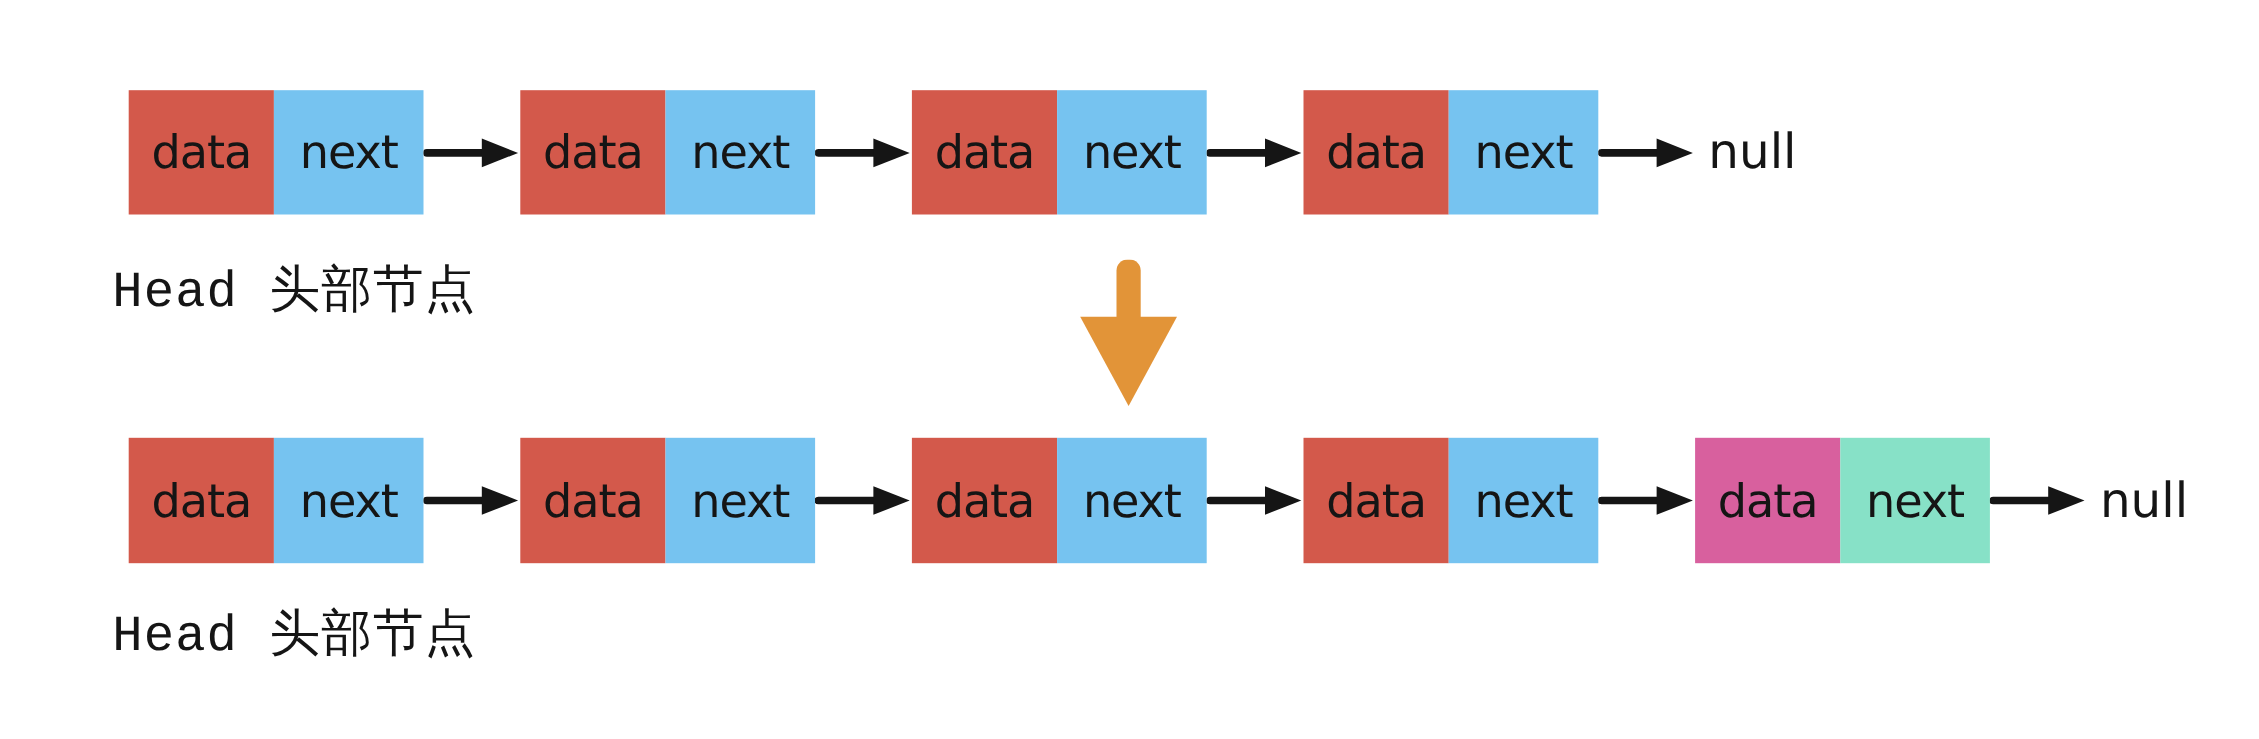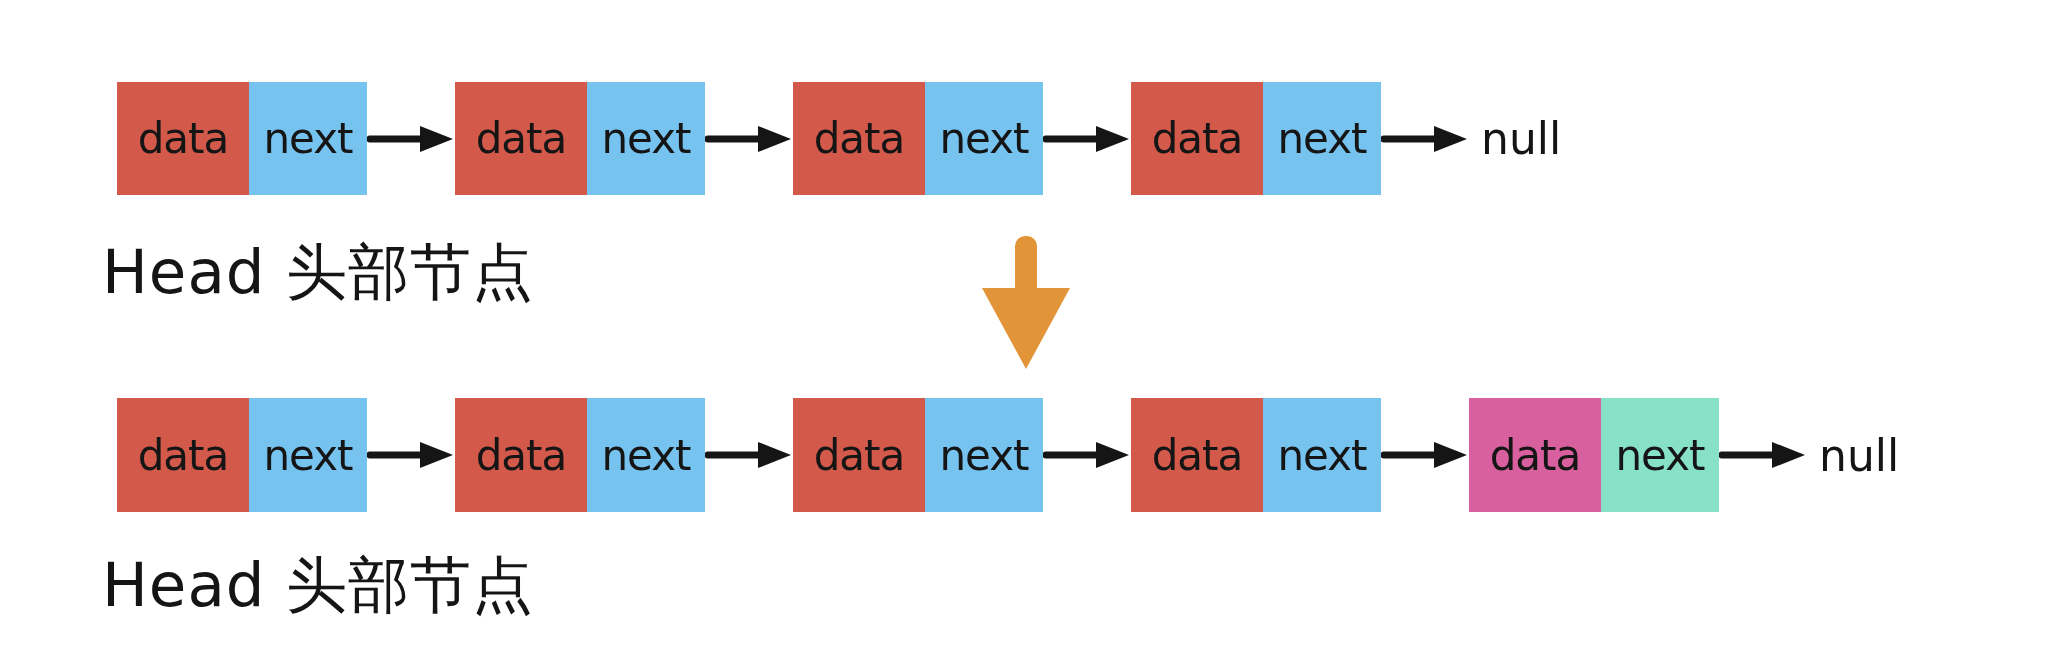--- a/index.html
+++ b/index.html
@@ -19,36 +19,36 @@
   }
   #row-before { left: 117px; top: 82px;  height: 113px; }
   #row-after  { left: 117px; top: 398px; height: 114px; }
 
   .node { display: flex; height: 100%; flex: 0 0 auto; }
   .cell {
     display: flex; align-items: center; justify-content: center;
     font-size: 42px; letter-spacing: -1px; color: var(--text-color, #151515);
   }
   .cell.data { width: 132px; background: var(--data-color, #d3594b); }
-  .cell.next { width: 118px; background: var(--next-color, #76c3f0); }
+  .cell.next { width: 136px; background: var(--next-color, #76c3f0); }
   .node.new .cell.data { background: var(--new-data-color, #d8609e); }
   .node.new .cell.next { background: var(--new-next-color, #87e1c7); }
 
   .link-arrow { flex: 0 0 88px; width: 88px; height: 30px; }
   .link-arrow line    { stroke: var(--arrow-color, #151515); stroke-width: 7; stroke-linecap: round; }
   .link-arrow polygon { fill: var(--arrow-color, #151515); }
 
   .null-label {
     font-size: 44px; margin-left: 12px; white-space: nowrap;
     color: var(--text-color, #151515);
   }
 
   .head-label {
-    position: absolute; font-size: 61px; letter-spacing: 1px;
-    white-space: nowrap; color: var(--text-color, #151515);
+    position: absolute; font-size: 46px; letter-spacing: 1px;
+    white-space: nowrap; color: var(--text-color, #151515); font-family: Liberation Mono, monospace;
   }
   #head-label-before { left: 102px; top: 232px; }
   #head-label-after  { left: 102px; top: 545px; }
 
   .transform-arrow { position: absolute; left: 980px; top: 236px; width: 92px; height: 135px; }
   .transform-arrow rect, .transform-arrow polygon { fill: var(--transform-color, #e29438); }
 </style>
 </head>
 <body style="background: rgb(255, 255, 255);">
 

